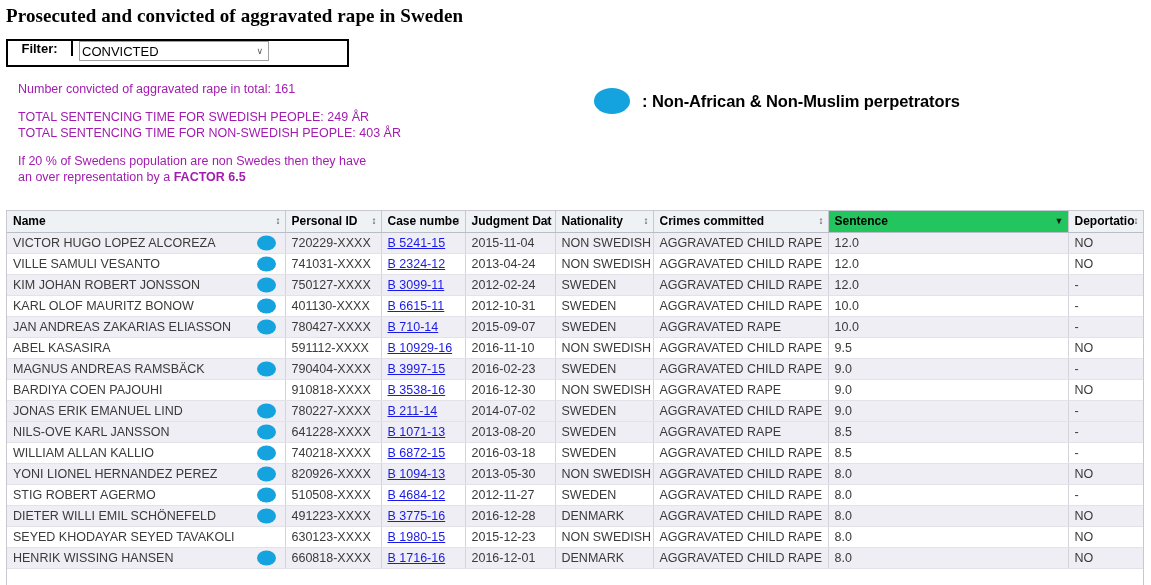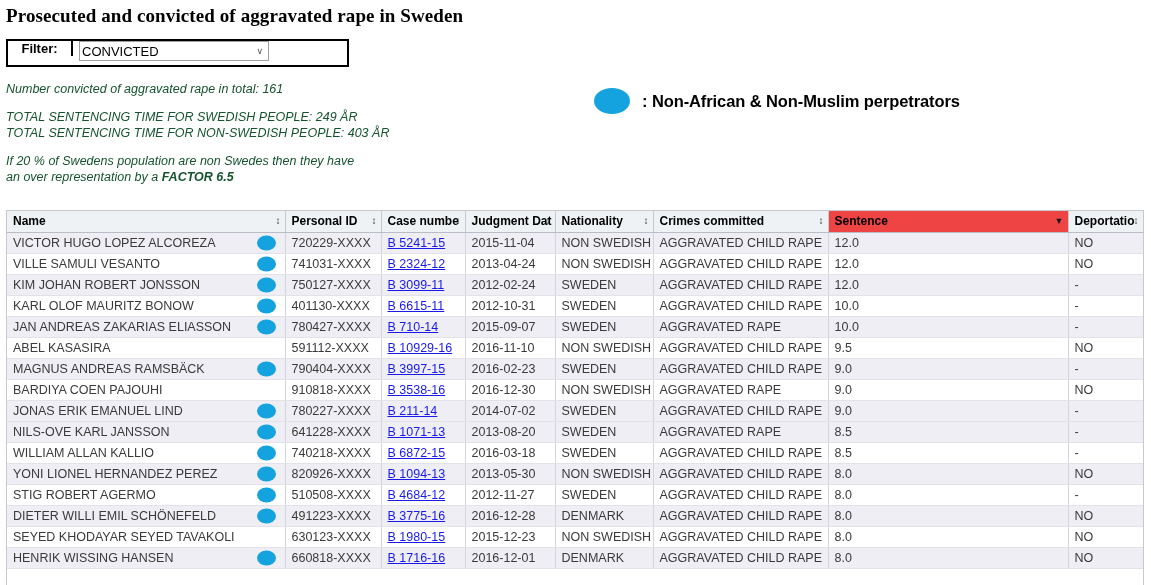--- a/index.html
+++ b/index.html
@@ -68,25 +68,24 @@
   }
   .filter-select .chev {
     font-size: 9px;
     color: #555;
     margin-right: 3px;
     line-height: 1;
   }
 
   
   .stats {
-    margin: 14px 0 0 6px;
+    margin: 14px 0 0 18px;
     font-size: 12.5px;
     line-height: 16px;
-    color: #14532d;
-    font-style: italic;
+    color: #a21caf;
   }
   .stats .spacer { height: 12px; }
   .stats .line { white-space: nowrap; }
   .stats b { font-weight: bold; }
 
   
   .legend {
     position: absolute;
     left: 594px;
     top: 88px;
@@ -133,21 +132,21 @@
     text-align: left;
     font-size: 12px;
     font-weight: bold;
     color: #000;
     overflow: hidden;
     white-space: nowrap;
     position: relative;
     box-sizing: border-box;
   }
   table.grid th.sorted {
-    background: #ef4444;
+    background: #22c55e;
   }
   th .sort-ico {
     position: absolute;
     right: 4px;
     top: 50%;
     transform: translateY(-50%);
     font-size: 10px;
     line-height: 1;
     color: #333;
   }

